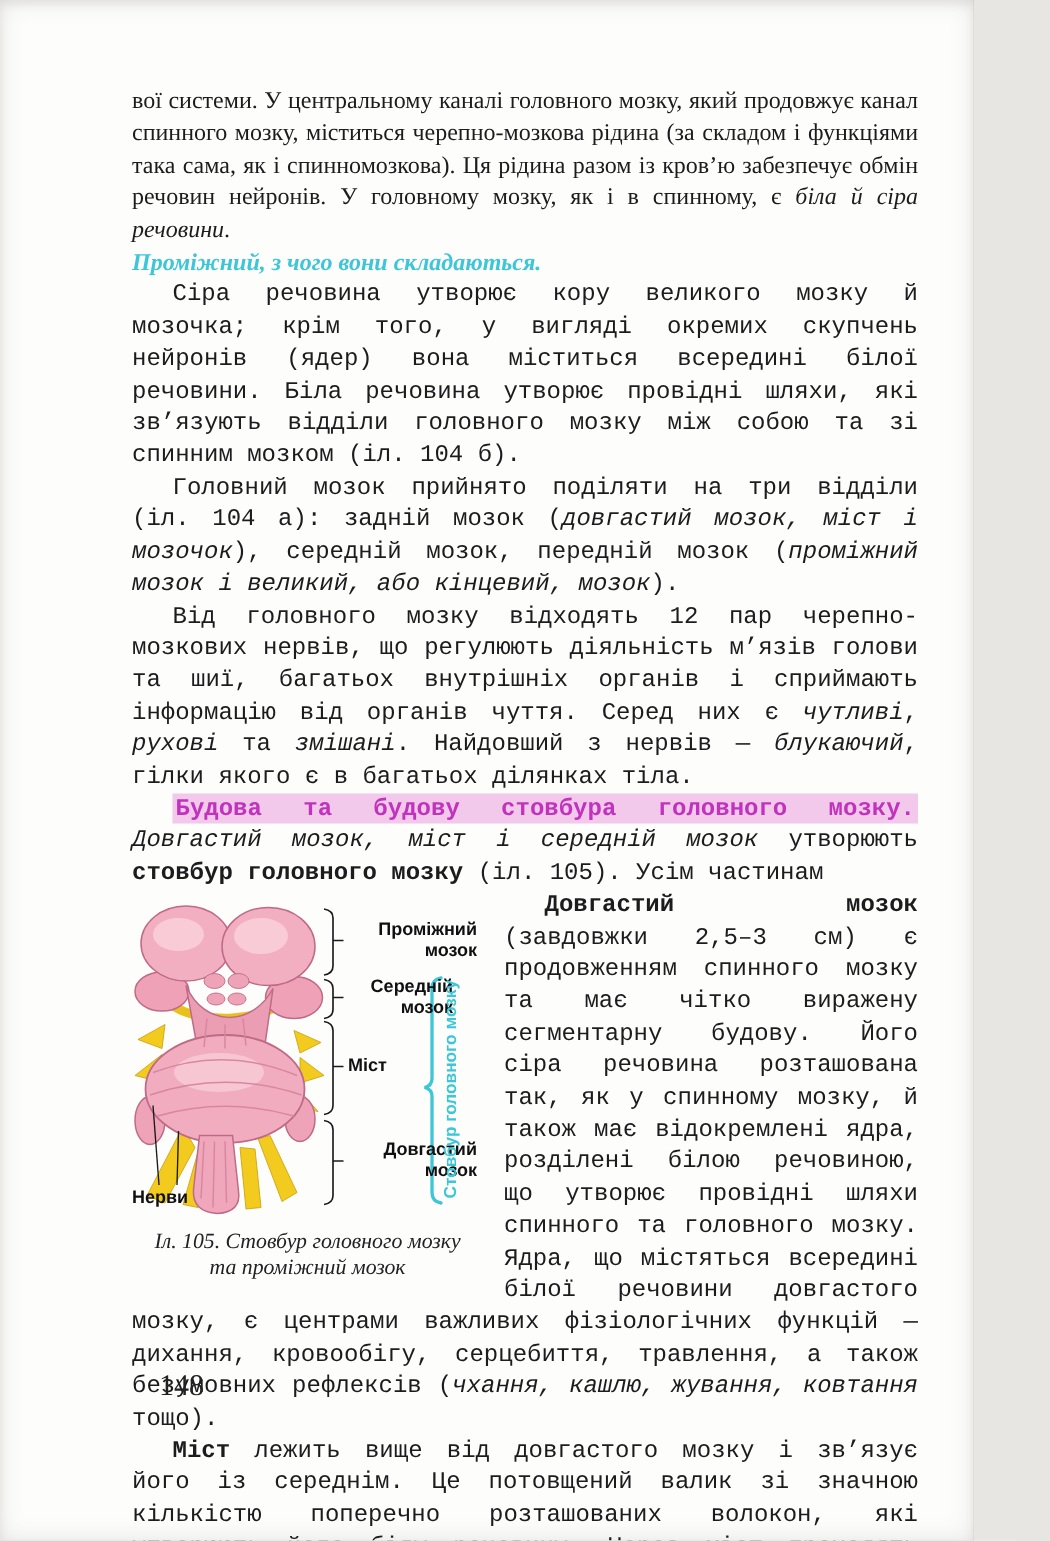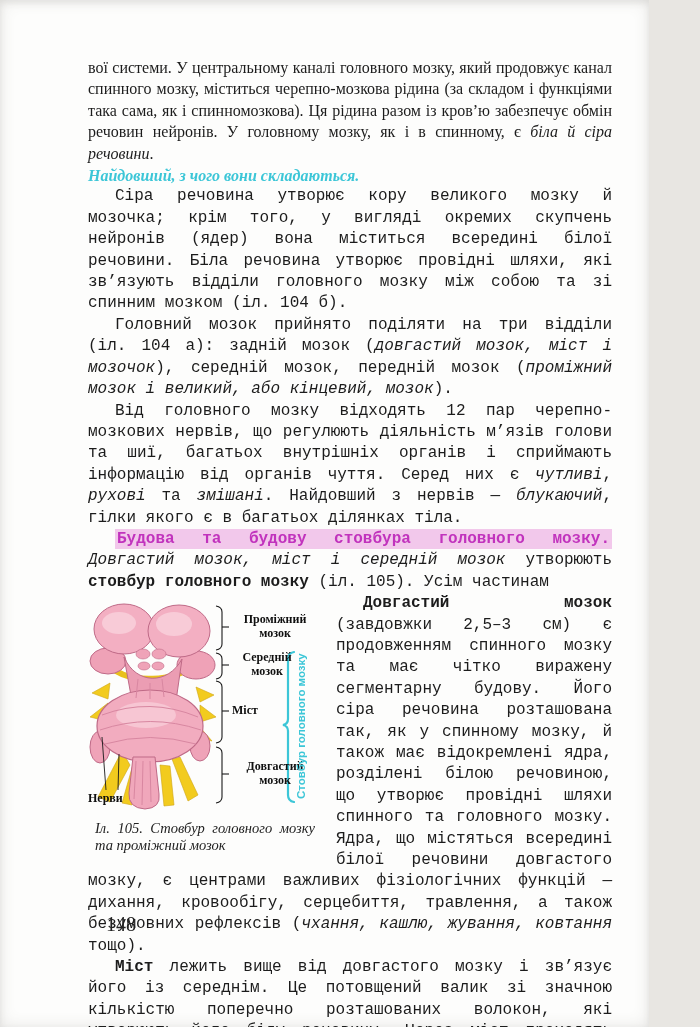--- a/index.html
+++ b/index.html
@@ -25,46 +25,46 @@
   .it{font-style:italic;}
   .bd{font-weight:bold;}
   .headline{
     color:var(--accent-magenta);font-weight:bold;
     background:var(--highlight-pink);padding:1px 2px;
   }
   figure.fig{float:left;width:234px;margin:6px 14px 4px 0;padding:0;}
   .art{position:relative;width:234px;height:212px;}
   .art svg{position:absolute;left:0;top:0;}
   .lbl{
-    position:absolute;font-family:Liberation Serif, serif;font-weight:bold;
-    font-size:12px;line-height:1.16;color:#101010;text-align:center;
+    position:absolute;font-family:Liberation Sans, sans-serif;font-weight:bold;
+    font-size:12px;line-height:1.16;color:#101010;text-align:right;
   }
   .stem-lbl{
     position:absolute;left:203px;top:50px;height:154px;
     writing-mode:vertical-rl;transform:rotate(180deg);
     font-family:"Liberation Sans",sans-serif;font-weight:bold;font-size:11.5px;
     color:var(--accent-cyan);text-align:center;white-space:nowrap;
   }
   figcaption.cap{
-    margin:9px auto 0;width:220px;
+    margin:9px auto 0;width:220px;text-align:center;
     font-style:italic;font-size:14.5px;line-height:17px;color:#222;
   }
   .pageno{position:absolute;left:106px;top:913px;font-size:20px;color:#222;}
   .pinkline{stroke:#d887a1;fill:none;stroke-width:1;}
   .cyanstroke{stroke:var(--accent-cyan);fill:none;stroke-width:2.2;stroke-linecap:round;}
   .bracket{stroke:#1a1a1a;fill:none;stroke-width:1.1;}
 </style>
 </head>
 <body>
 
 <div class="page">
   <div class="text-flow">
 
     <p class="body-p"><span>вої системи. У центральному каналі головного мозку, який продовжує канал спинного мозку, міститься черепно-мозкова рідина (за складом і функціями така сама, як і спинномозкова). Ця рідина разом із кров’ю забезпечує обмін речовин нейронів. У головному мозку, як і в спинному, є </span><span class="it">біла й сіра речовини</span><span>.</span></p>
-    <p class="body-p note"><span>Найдовший, з чого вони складаються.</span></p>
+    <p class="body-p note"><span>Проміжний, з чого вони складаються.</span></p>
     <p class="body-p ind"><span>Сіра речовина утворює кору великого мозку й мозочка; крім того, у вигляді окремих скупчень нейронів (ядер) вона міститься всередині білої речовини. Біла речовина утворює провідні шляхи, які зв’язують відділи головного мозку між собою та зі спинним мозком (іл. 104 б).</span></p>
     <p class="body-p ind"><span>Головний мозок прийнято поділяти на три відділи (іл. 104 а): задній мозок (</span><span class="it">довгастий мозок, міст і мозочок</span><span>), середній мозок, передній мозок (</span><span class="it">проміжний мозок і великий, або кінцевий, мозок</span><span>).</span></p>
     <p class="body-p ind"><span>Від головного мозку відходять 12 пар черепно-мозкових нервів, що регулюють діяльність м’язів голови та шиї, багатьох внутрішніх органів і сприймають інформацію від органів чуття. Серед них є </span><span class="it">чутливі</span><span>, </span><span class="it">рухові</span><span> та </span><span class="it">змішані</span><span>. Найдовший з нервів — </span><span class="it">блукаючий</span><span>, гілки якого є в багатьох ділянках тіла.</span></p>
     <p class="body-p ind"><span class="headline">Будова та будову стовбура головного мозку.</span><span> </span><span class="it">Довгастий мозок, міст і середній мозок</span><span> утворюють </span><span class="bd">стовбур головного мозку</span><span> (іл. 105). Усім частинам</span></p>
 
     <figure class="fig">
       <div class="art">
         <svg width="234" height="212" viewBox="0 0 234 212">
 
           <g fill="#f2cb1e" stroke="#cfa515" stroke-width="0.6">

